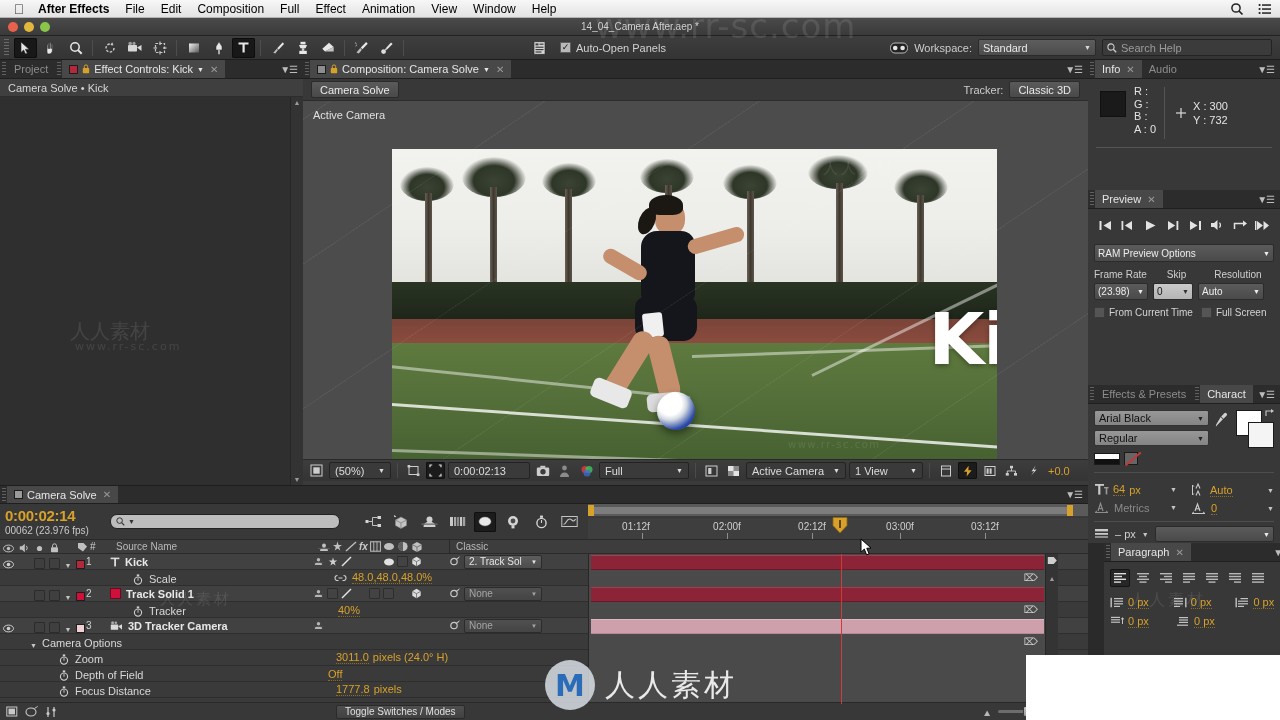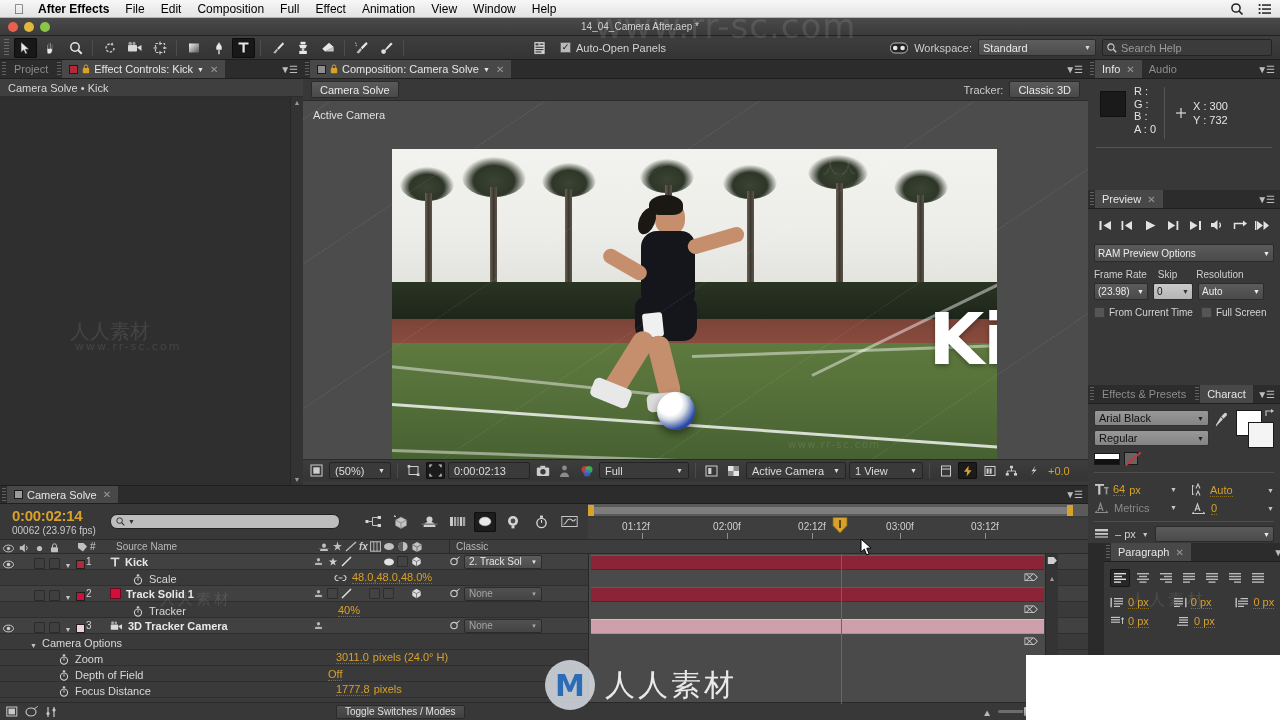--- a/index.html
+++ b/index.html
@@ -212,21 +212,21 @@
   .prow2 { display: flex; gap: 10px; margin-top: 9px; }
   .pitem { display: flex; align-items: center; gap: 4px; width: 56px; }
   .pval { color: #d8a12a; font-size: 11px; border-bottom: 1px dotted #8f7020; }
 
   
   #timeline { left: 0; top: 485px; width: 1088px; height: 235px; background: #323232;
     border-top: 1px solid #1e1e1e; }
   #tl-tabbar { height: 18px; }
   #tl-header { height: 36px; background: #383838; display: flex; align-items: center;
     border-bottom: 1px solid #292929; position: relative; }
-  #timecode-wrap { width: 110px; padding-left: 12px; }
+  #timecode-wrap { width: 110px; padding-left: 5px; }
   #timecode { color: #d8a12a; font-size: 15px; font-weight: bold; letter-spacing: -0.3px; }
   #framecount { color: #c9c9c9; font-size: 10px; margin-top: 1px; }
   #tl-search { width: 230px; height: 15px; background: #bdbdbd; border: 1px solid #222; border-radius: 7px;
     display: flex; align-items: center; padding: 0 5px; gap: 3px; }
   #tl-switches { display: flex; align-items: center; gap: 6px; margin-left: 22px; }
   .swbtn { width: 22px; height: 20px; display: flex; align-items: center; justify-content: center; border-radius: 2px; }
   .swbtn.on { background: #1c1c1c; box-shadow: inset 0 0 0 1px #101010; }
   #tl-header-ruler { position: absolute; left: 588px; top: 0; right: 0; height: 36px; }
 
   #tl-colhead { height: 14px; background: #3d3d3d; border-bottom: 1px solid #2a2a2a;
@@ -845,21 +845,21 @@
           </div>
         </div>
 
         <div class="prow" style="margin-top:8px">
           <div class="pfield" style="flex:1;height:18px">
             <span>RAM Preview Options</span>
             <span class="arr" style="margin-left:auto">▼</span>
           </div>
         </div>
 
-        <div class="prow" style="margin-top:7px;gap:11px">
+        <div class="prow" style="margin-top:7px;gap:20px">
           <span class="plabel">Frame Rate</span>
           <span class="plabel">Skip</span>
           <span class="plabel" style="margin-left:8px">Resolution</span>
         </div>
         <div class="prow" style="margin-top:3px;gap:5px">
           <div class="pfield" style="width:54px">
             <span>(23.98)</span>
             <span class="arr" style="margin-left:auto">▼</span>
           </div>
           <div class="pfield" style="width:40px;background:linear-gradient(#c9c9c9,#b5b5b5);color:#111">

